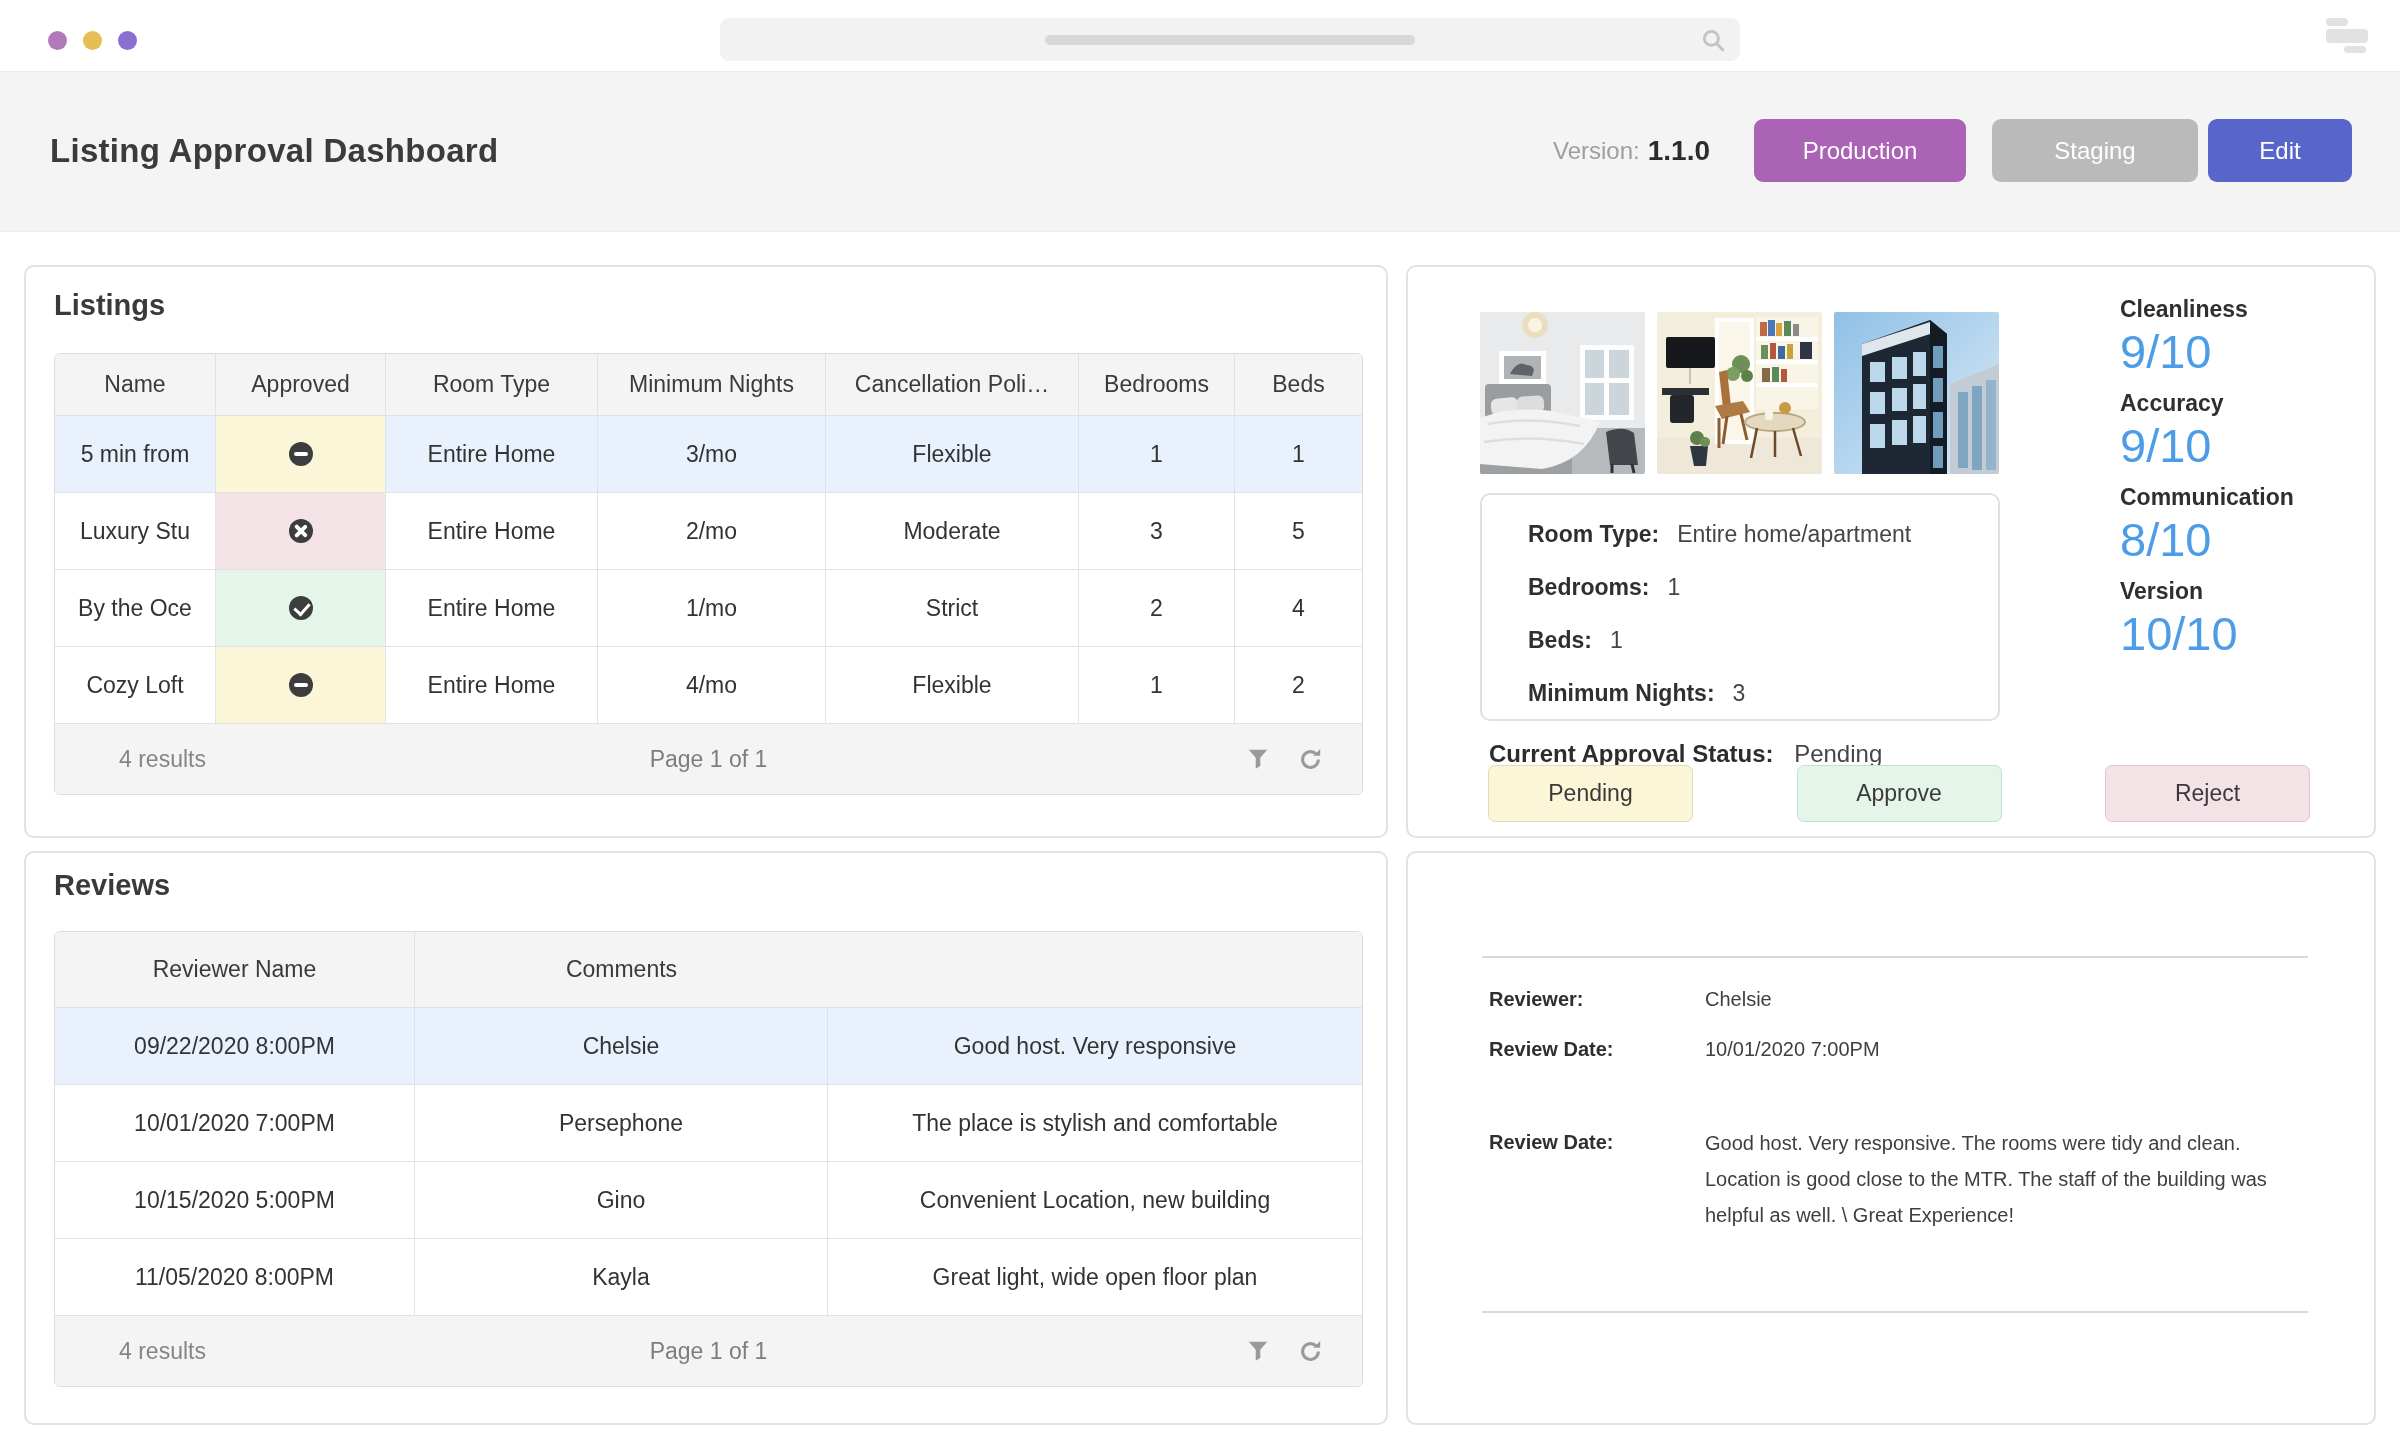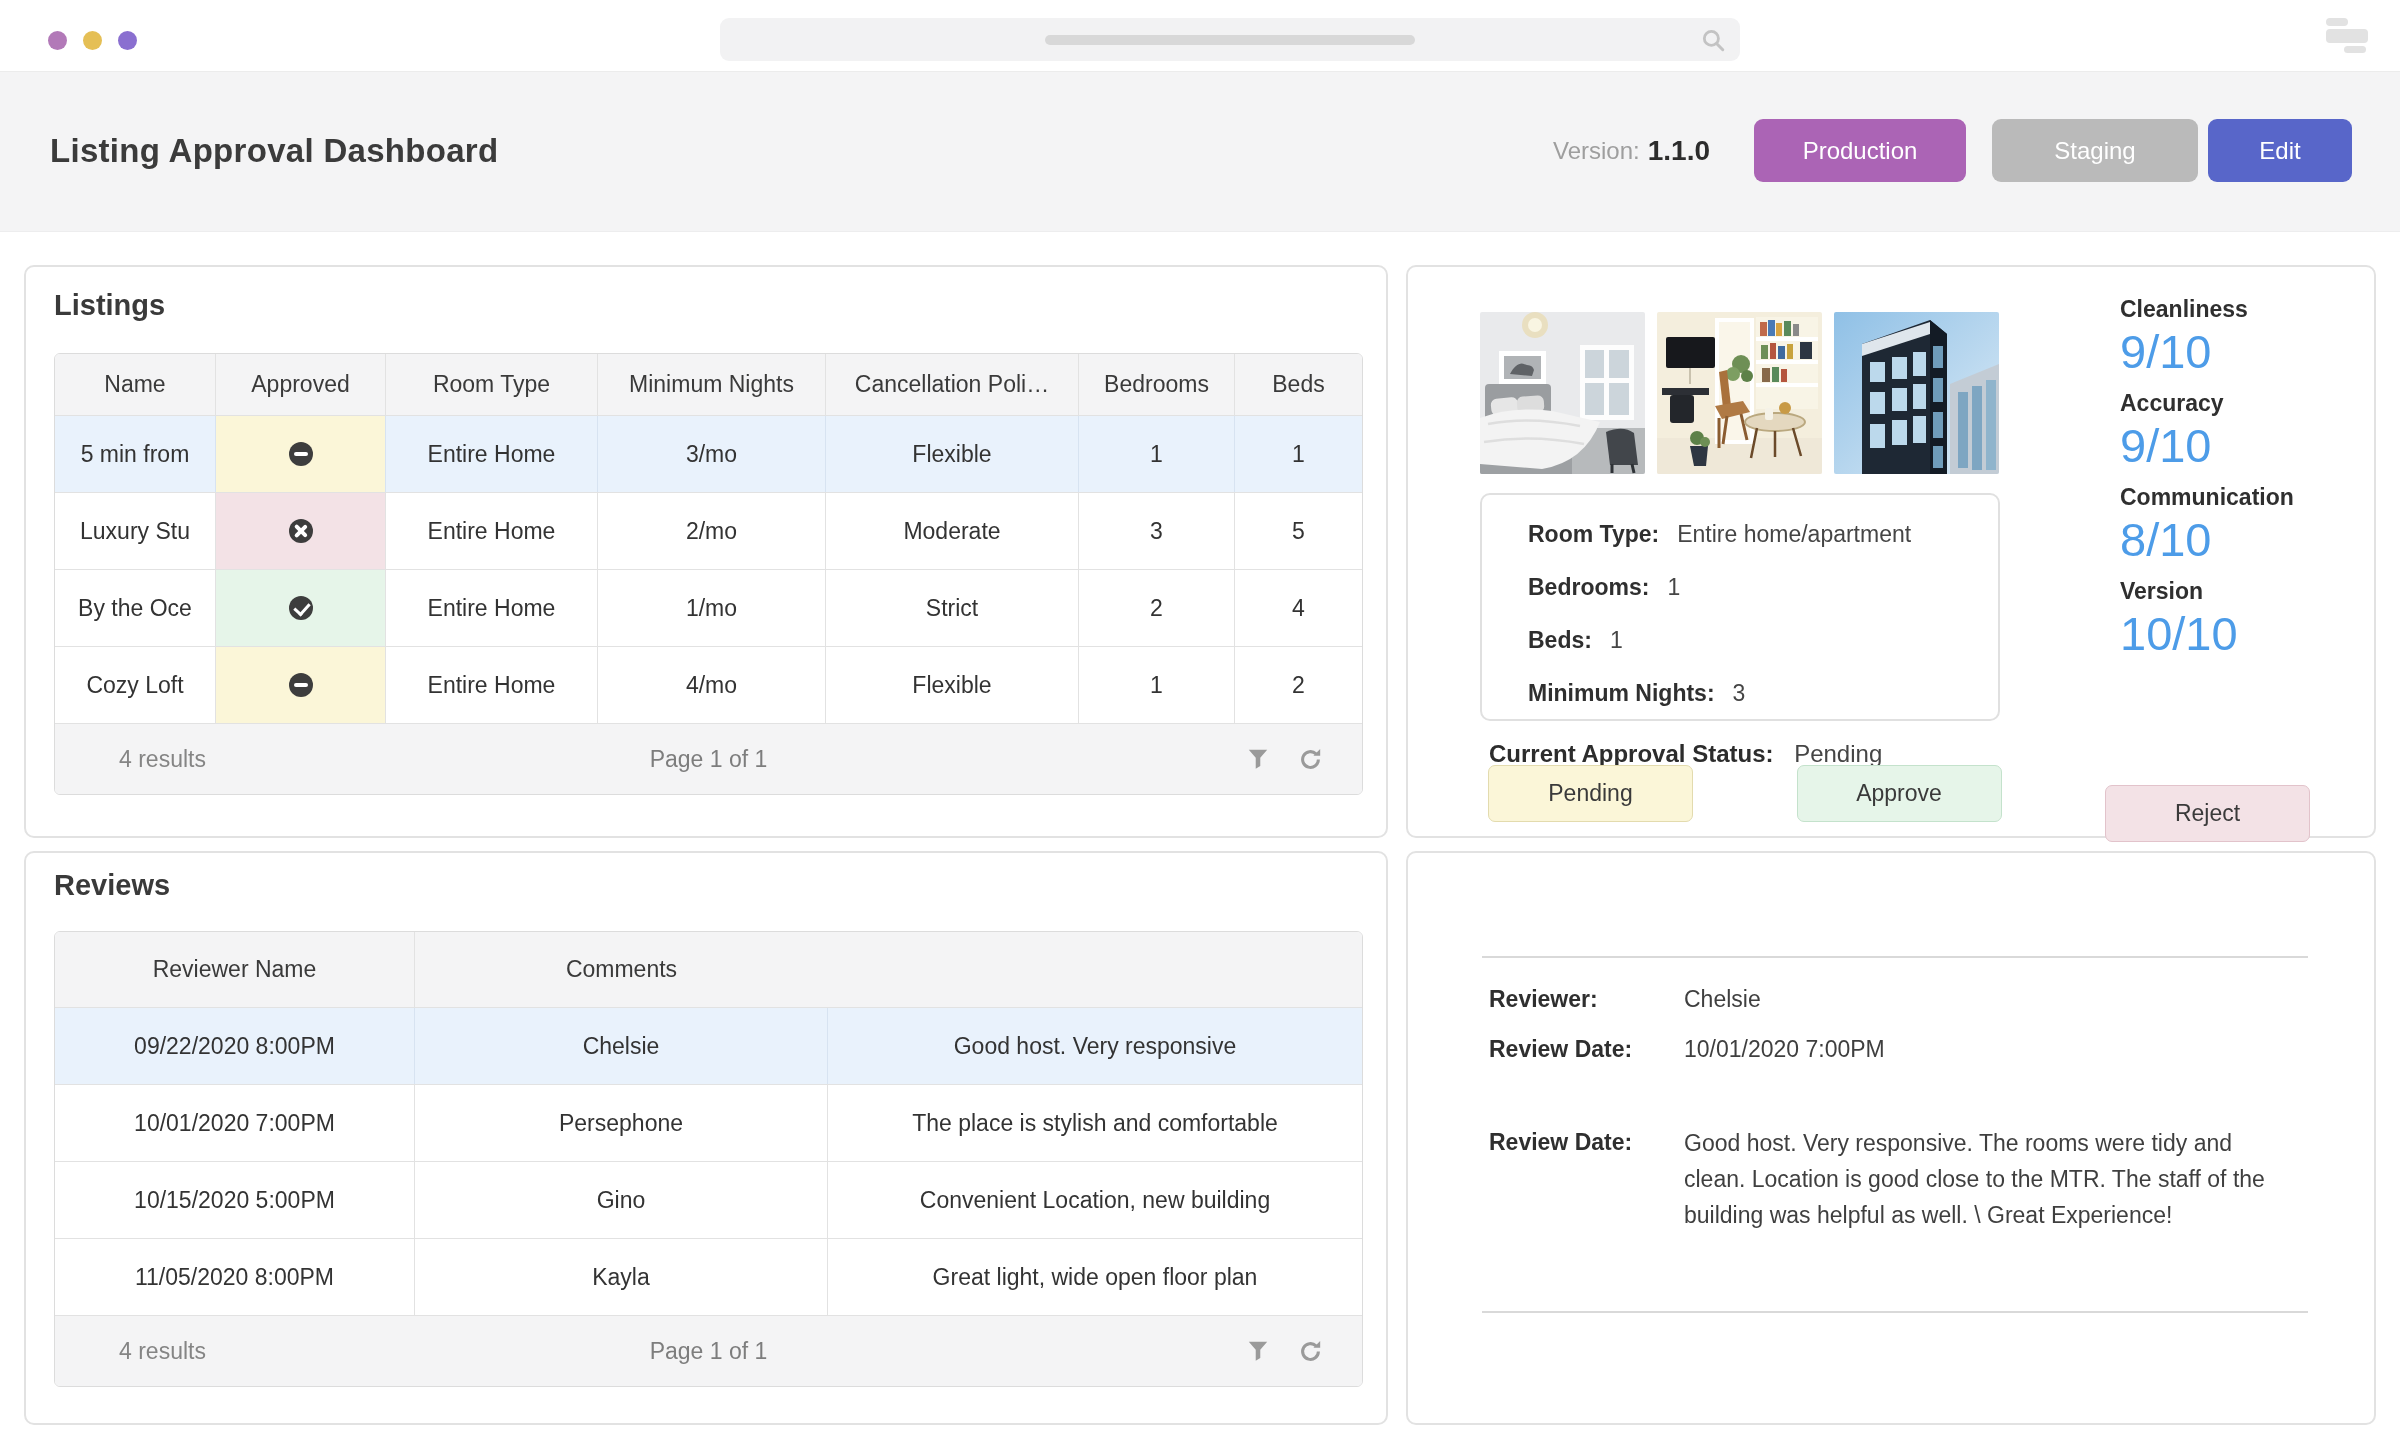--- a/index.html
+++ b/index.html
@@ -88,25 +88,25 @@
   .info-row{display:flex;margin-bottom:23px;line-height:30px;font-size:23px;}
   .info-label{font-weight:700;color:#2f2f2f;margin-right:18px;white-space:nowrap;}
   .info-value{color:#454545;}
   .status-line{position:absolute;left:81px;top:473px;font-size:24px;}
   .status-label{font-weight:700;color:#2c2c2c;margin-right:14px;}
   .status-value{color:#454545;}
   .actions{position:absolute;left:80px;top:498px;width:822px;display:flex;justify-content:space-between;}
   .abtn{width:205px;height:57px;border-radius:7px;font-size:23px;color:#3a3a3a;font-family:inherit;cursor:pointer;}
   .abtn-pending{background:var(--pending,#fbf6d8);border:1px solid #e3dbae;}
   .abtn-approve{background:var(--approved,#e6f5e9);border:1px solid #c4e2cc;}
-  .abtn-reject{background:var(--rejected,#f3e2e6);border:1px solid #e2c3cb;margin-top:20px;}
+  .abtn-reject{background:var(--rejected,#f3e2e6);border:1px solid #e2c3cb;}
   
   .rd-hr{position:absolute;left:74px;width:826px;height:2px;background:#d9d9d9;}
   .rd-hr-top{top:103px;} .rd-hr-bottom{top:458px;}
-  .rd-row{position:absolute;left:81px;display:flex;font-size:23px;}
+  .rd-row{position:absolute;left:81px;display:flex;font-size:20px;gap:21px;}
   .rd-row1{top:129px;} .rd-row2{top:179px;} .rd-row3{top:272px;}
   .rd-label{width:195px;font-weight:700;color:#2f2f2f;line-height:34px;}
   .rd-value{color:#3f3f3f;line-height:34px;}
   .rd-paragraph{width:585px;line-height:36px;white-space:normal;}
 </style>
 </head>
 <body>
 
 <div class="screen">
 

